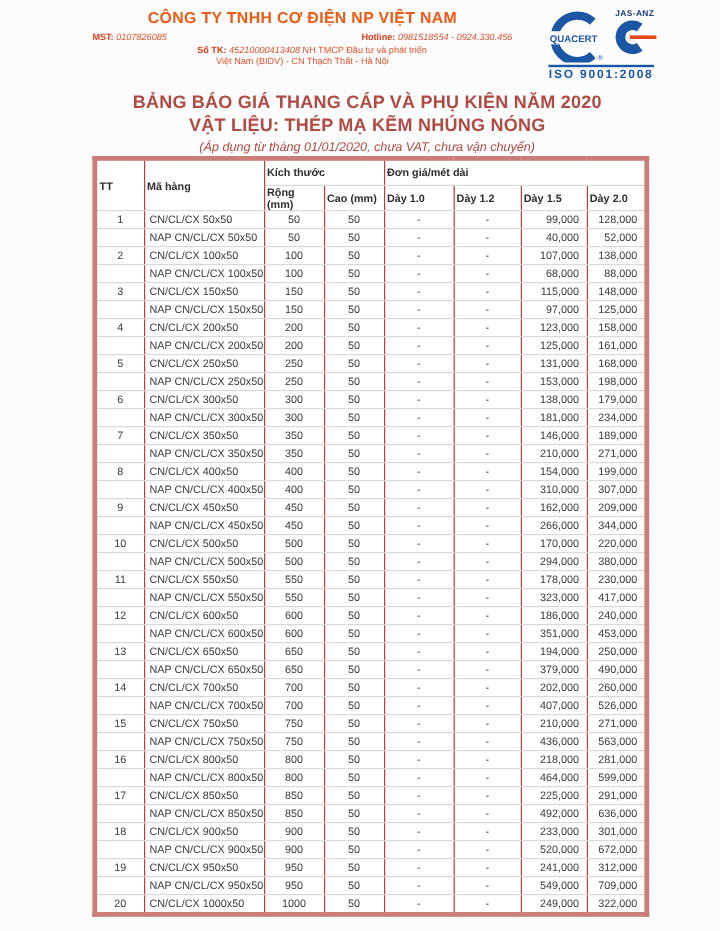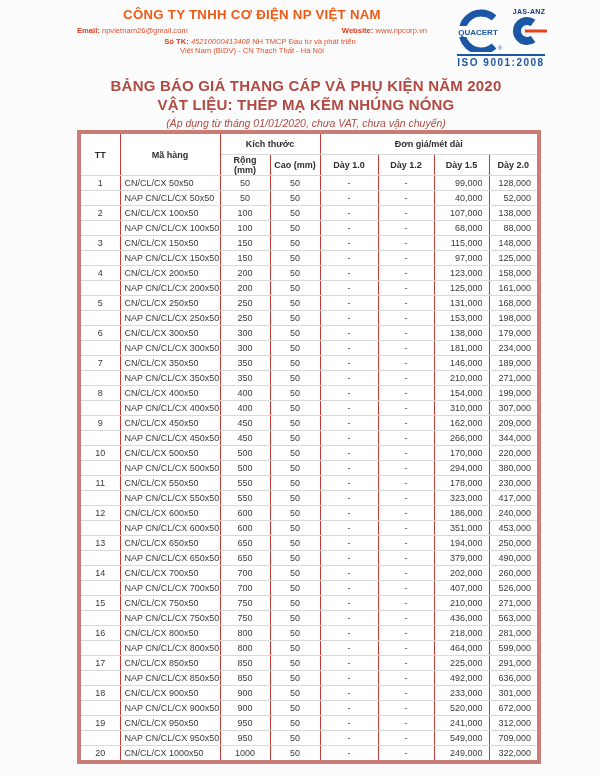--- a/index.html
+++ b/index.html
@@ -48,21 +48,21 @@
   .title-sub{font-size:10.5px;font-style:italic;color:#b04a42;margin-top:3px;}
 
   
   table.tbl{
     position:absolute;top:130px;left:77px;
     border-collapse:collapse;table-layout:fixed;width:460px;
     border:4px solid #c97d76;
     font-size:9px;color:#3a3a3a;
   }
   table.tbl th{
-    font-weight:bold;color:#2d2d2d;text-align:center;vertical-align:middle;
+    font-weight:bold;color:#2d2d2d;text-align:left;vertical-align:middle;
     height:20px;padding:0 2px;
     border-right:1px solid #c23b36;border-bottom:1px solid #d9d9d9;
     background:#fff;
   }
   table.tbl td{
     height:14px;line-height:14px;padding:0 2px;overflow:hidden;white-space:nowrap;
     border-right:1px solid #c23b36;border-bottom:1px solid #d9d9d9;
     background:#fff;
   }
   table.tbl td.a-left{text-align:left;padding-left:4px;}
@@ -73,22 +73,22 @@
 <body>
 
 <div class="page">
 
   <div class="letterhead">
 
 
     <div class="company-block">
       <div class="company-name">CÔNG TY TNHH CƠ ĐIỆN NP VIỆT NAM</div>
       <div class="info-row">
-        <span><span class="lbl">Email:</span> <span>npvietnam26@gmail.com</span></span>
-        <span><span class="lbl">Website:</span> <span>www.npcorp.vn</span></span>
+        <span><span class="lbl">MST:</span> <span class="num">0107826085</span></span>
+        <span><span class="lbl">Hotline:</span> <span class="num">0981518554 - 0924.330.456</span></span>
       </div>
       <div class="info-center">
         <span class="lbl">Số TK:</span> <span class="num">45210000413408</span> <span>NH TMCP Đầu tư và phát triển</span>
       </div>
       <div class="info-center">
         <span>Việt Nam (BIDV) - CN Thạch Thất - Hà Nội</span>
       </div>
     </div>
 
     <div class="certs-block">

